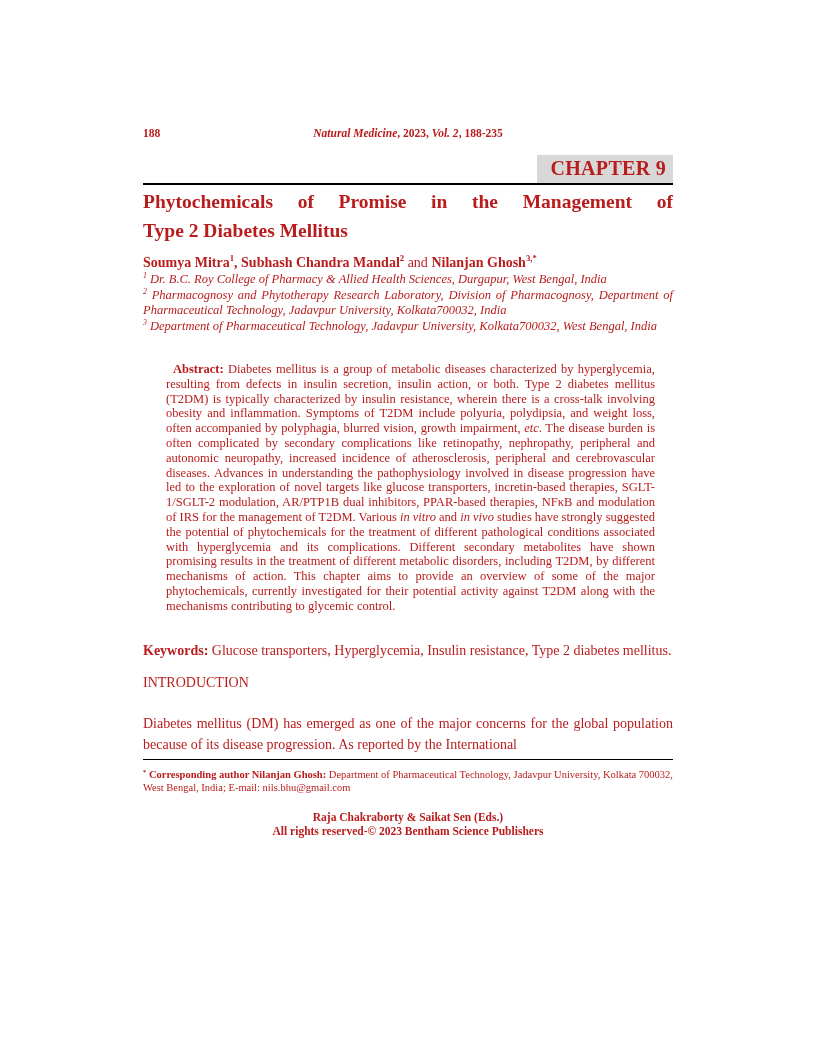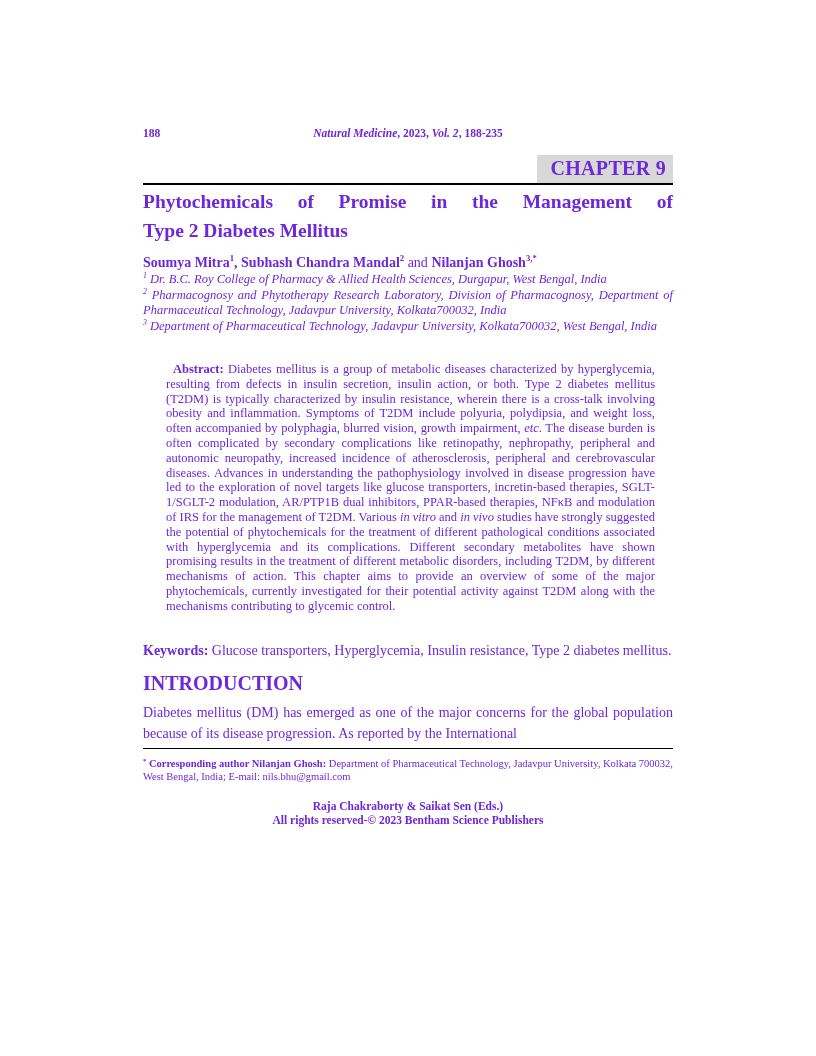--- a/index.html
+++ b/index.html
@@ -1,21 +1,21 @@
 <!DOCTYPE html>
 <html><head>
 <meta charset="utf-8">
 <style>
   html,body{margin:0;padding:0;background:#ffffff;}
   .page{
     position:relative;
     width:816px;height:1056px;
     background:#ffffff;
     font-family:"Liberation Serif", serif;
-    color:#6d28d9;
+    color:#b91c1c;
     overflow:hidden;
   }
   .content{position:absolute;left:143px;top:0;width:530px;}
   .header-row{position:relative;margin-top:127px;height:15px;
     font-size:11.5px;font-weight:bold;}
   .page-number{position:absolute;left:0;top:0;}
   .citation{position:absolute;left:0;right:0;top:0;text-align:center;}
   .chapter-row{margin-top:13px;border-bottom:2px solid #000;
     display:flex;justify-content:flex-end;}
   .chapter-box{background:#d8d8d8;font-size:20px;font-weight:bold;
@@ -23,22 +23,22 @@
   .title-block{margin-top:2px;font-size:19.5px;font-weight:bold;line-height:29px;}
   .title-line-1{text-align:justify;text-align-last:justify;}
   .title-line-2{text-align:left;}
   .authors{margin-top:9px;font-size:14px;line-height:18px;}
   .authors sup,.affiliation sup,.footnote sup{font-size:62%;line-height:0;}
   .affiliation{font-size:12.5px;font-style:italic;
     line-height:15.5px;text-align:justify;}
   .abstract{margin:28px 18px 0 23px;width:489px;font-size:12.5px;
     line-height:14.8px;text-align:justify;text-indent:7px;}
   .keywords{margin-top:26px;font-size:14px;line-height:21px;text-align:justify;}
-  .section-heading{margin-top:13px;font-size:20px;font-weight:bold;line-height:18px;}
-  .intro-para{margin-top:10px;font-size:14px;line-height:21px;text-align:justify;}
+  .section-heading{margin-top:13px;font-size:14px;font-weight:normal;line-height:18px;}
+  .intro-para{margin-top:21px;font-size:14px;line-height:21px;text-align:justify;}
   .footnote-rule{margin-top:4px;border:none;border-top:1.5px solid #000;height:0;}
   .footnote{margin-top:4px;font-size:10.5px;line-height:13.5px;text-align:justify;}
   .footer-block{margin-top:15px;text-align:center;font-size:11.5px;
     font-weight:bold;line-height:14px;}
 </style>
 </head>
 <body>
 
 <div class="page">
   <div class="content">

